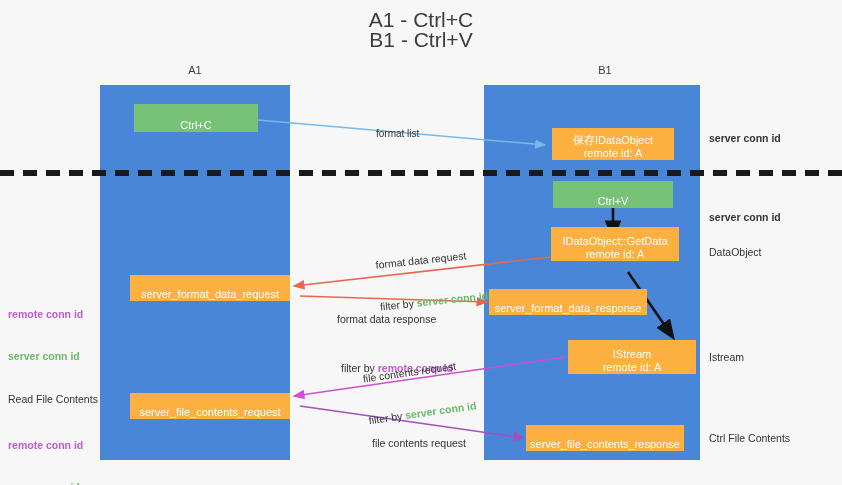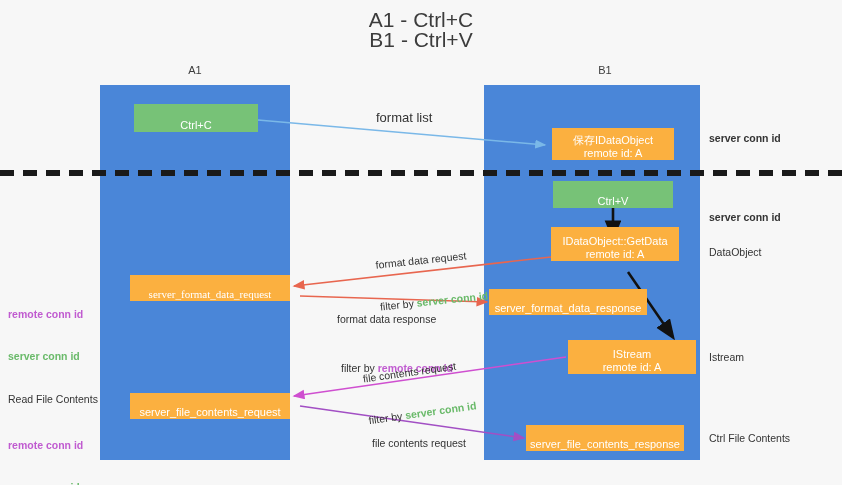--- a/index.html
+++ b/index.html
@@ -56,24 +56,25 @@
     color: #ffffff;
   }
   .node.orange {
     background: #fbb košt;
   }
   .node.orange {
     background: #fbb040;
   }
   .lbl {
     position: absolute;
-    font-size: 13px;
+    font-size: 10px;
     line-height: 14px;
     color: #333333;
     white-space: pre;
+    margin-top: 16px;
   }
   .green-txt { color: #6aba6a; font-weight: bold; }
   .magenta-txt { color: #c05bd0; font-weight: bold; }
   .side-lbl {
     position: absolute;
     font-size: 10.5px;
     line-height: 14px;
     color: #333333;
     white-space: pre;
   }
@@ -151,21 +152,21 @@
 
   <div class="node green" style="left:553px; top:181px; width:120px; height:27px;">
     <span>Ctrl+V</span>
   </div>
 
   <div class="node orange" style="left:551px; top:227px; width:128px; height:34px;">
     <span>IDataObject::GetData
 remote id: A</span>
   </div>
 
-  <div class="node orange" style="left:130px; top:275px; width:160px; height:26px;font-family:Liberation Serif, serif;">
+  <div class="node orange" style="left:130px; top:275px; width:160px; height:26px;">
     <span>server_format_data_request</span>
   </div>
 
   <div class="node orange" style="left:489px; top:289px; width:158px; height:26px;">
     <span>server_format_data_response</span>
   </div>
 
   <div class="node orange" style="left:568px; top:340px; width:128px; height:34px;">
     <span>IStream
 remote id: A</span>

